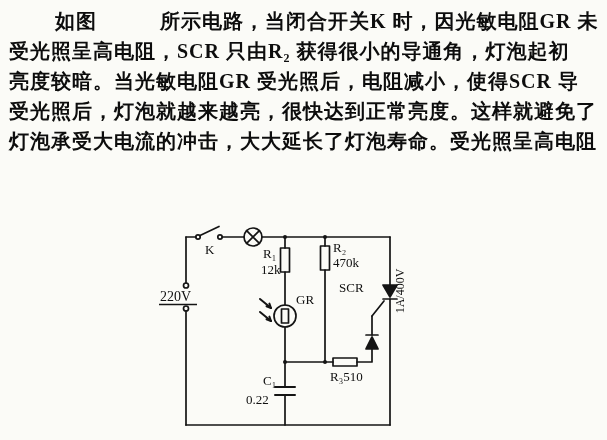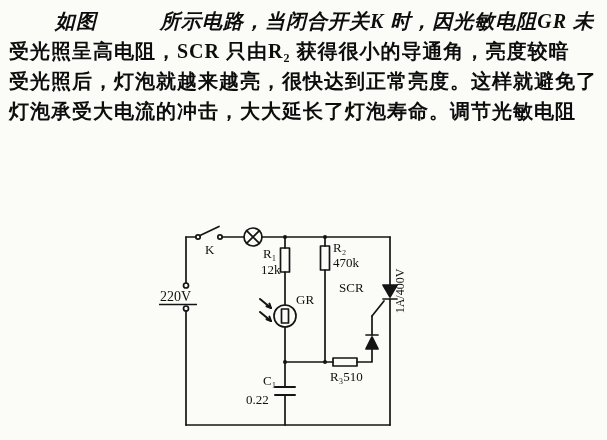--- a/index.html
+++ b/index.html
@@ -14,36 +14,37 @@
   .para{
     position:absolute;
     left:9px;top:6px;width:592px;
     font-size:20px;
     line-height:30px;
     letter-spacing:1px;
     font-weight:600;
     color:#0d0d0d;
   }
   .para .line{white-space:pre;}
-  .para .line.indent{padding-left:46px;font-style:italic;}
+  .para .line.indent{padding-left:46px;}
   svg text{
     font-family:"Liberation Serif","DejaVu Serif",serif;
     fill:#101010;
   }
 </style>
 </head>
 <body>
 
 <div class="page">
 
   <div class="para">
     <div class="line indent">如图　　　所示电路，当闭合开关K 时，因光敏电阻GR 未</div>
-    <div class="line">受光照呈高电阻，SCR 只由R₂ 获得很小的导通角，亮度较暗</div>
+    <div class="line">受光照呈高电阻，SCR 只由R₂ 获得很小的导通角，灯泡起初</div>
+    <div class="line">亮度较暗。当光敏电阻GR 受光照后，电阻减小，使得SCR 导</div>
     <div class="line">受光照后，灯泡就越来越亮，很快达到正常亮度。这样就避免了</div>
-    <div class="line">灯泡承受大电流的冲击，大大延长了灯泡寿命。调节光敏电阻</div>
+    <div class="line">灯泡承受大电流的冲击，大大延长了灯泡寿命。受光照呈高电阻</div>
   </div>
 
   <svg width="607" height="440" viewBox="0 0 607 440" style="position:absolute;left:0;top:0;">
 
     <g stroke="#141414" stroke-width="1.7" fill="none" stroke-linecap="round" stroke-linejoin="round">
 
       <path d="M186,237 H196 M222,237 H244 M262,237 H390"></path>
 
       <g>
         <circle cx="198" cy="237" r="2.2"></circle>

